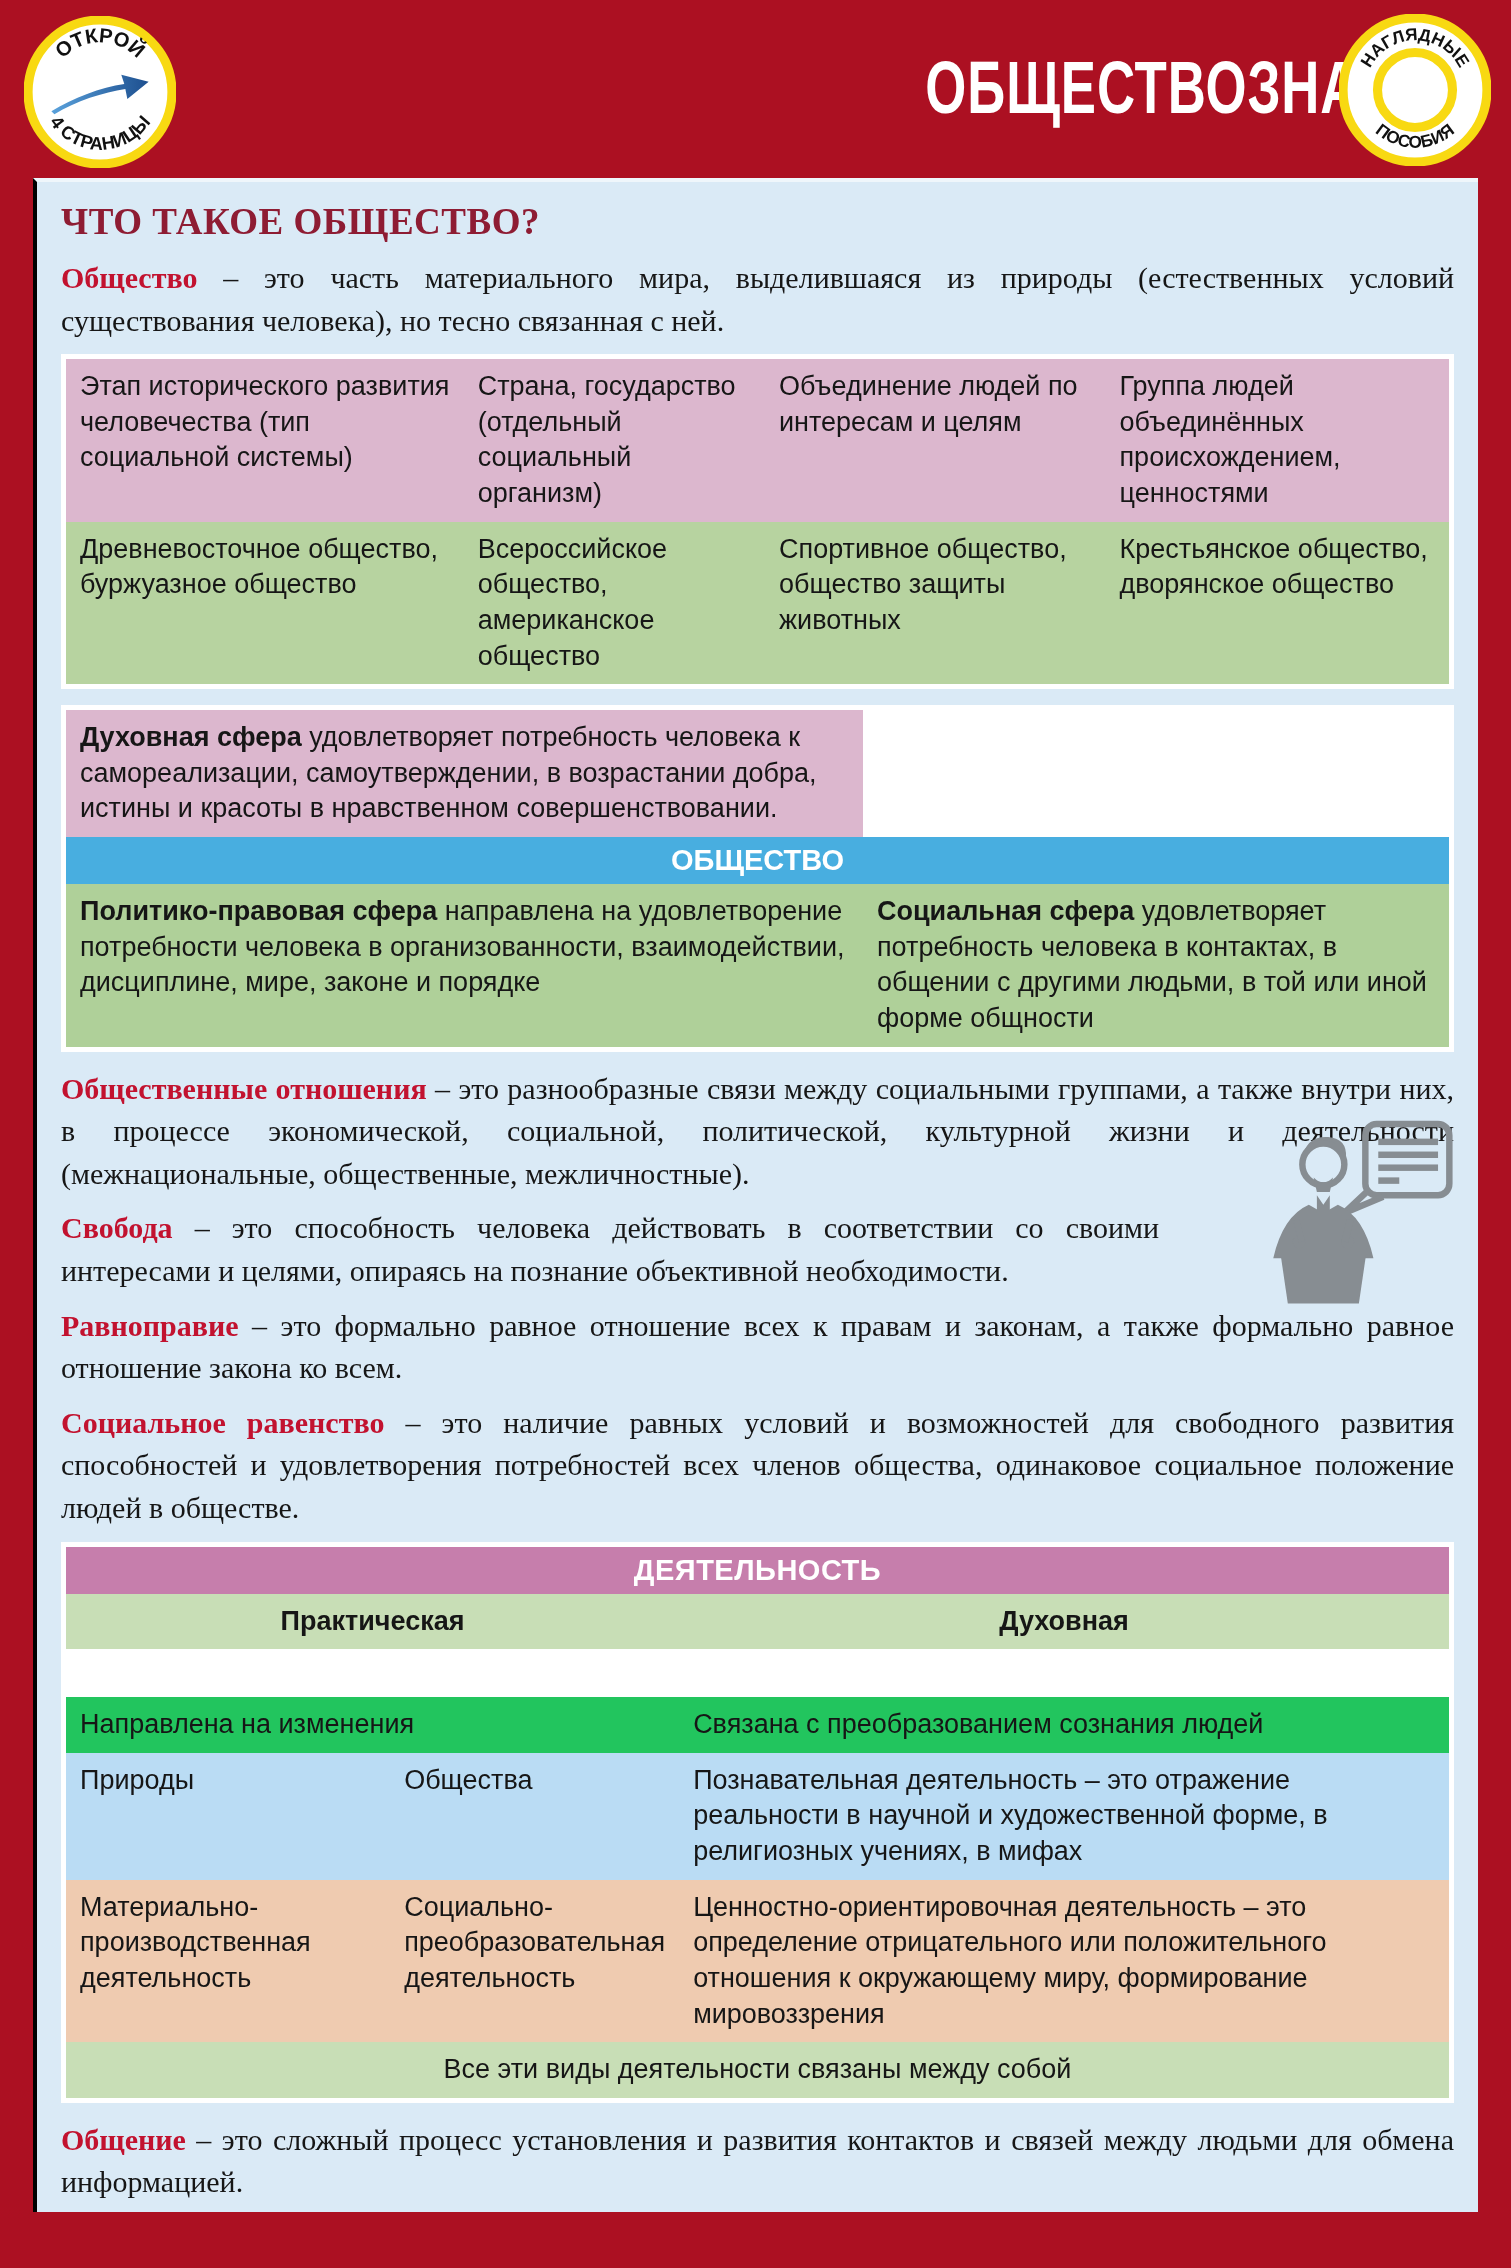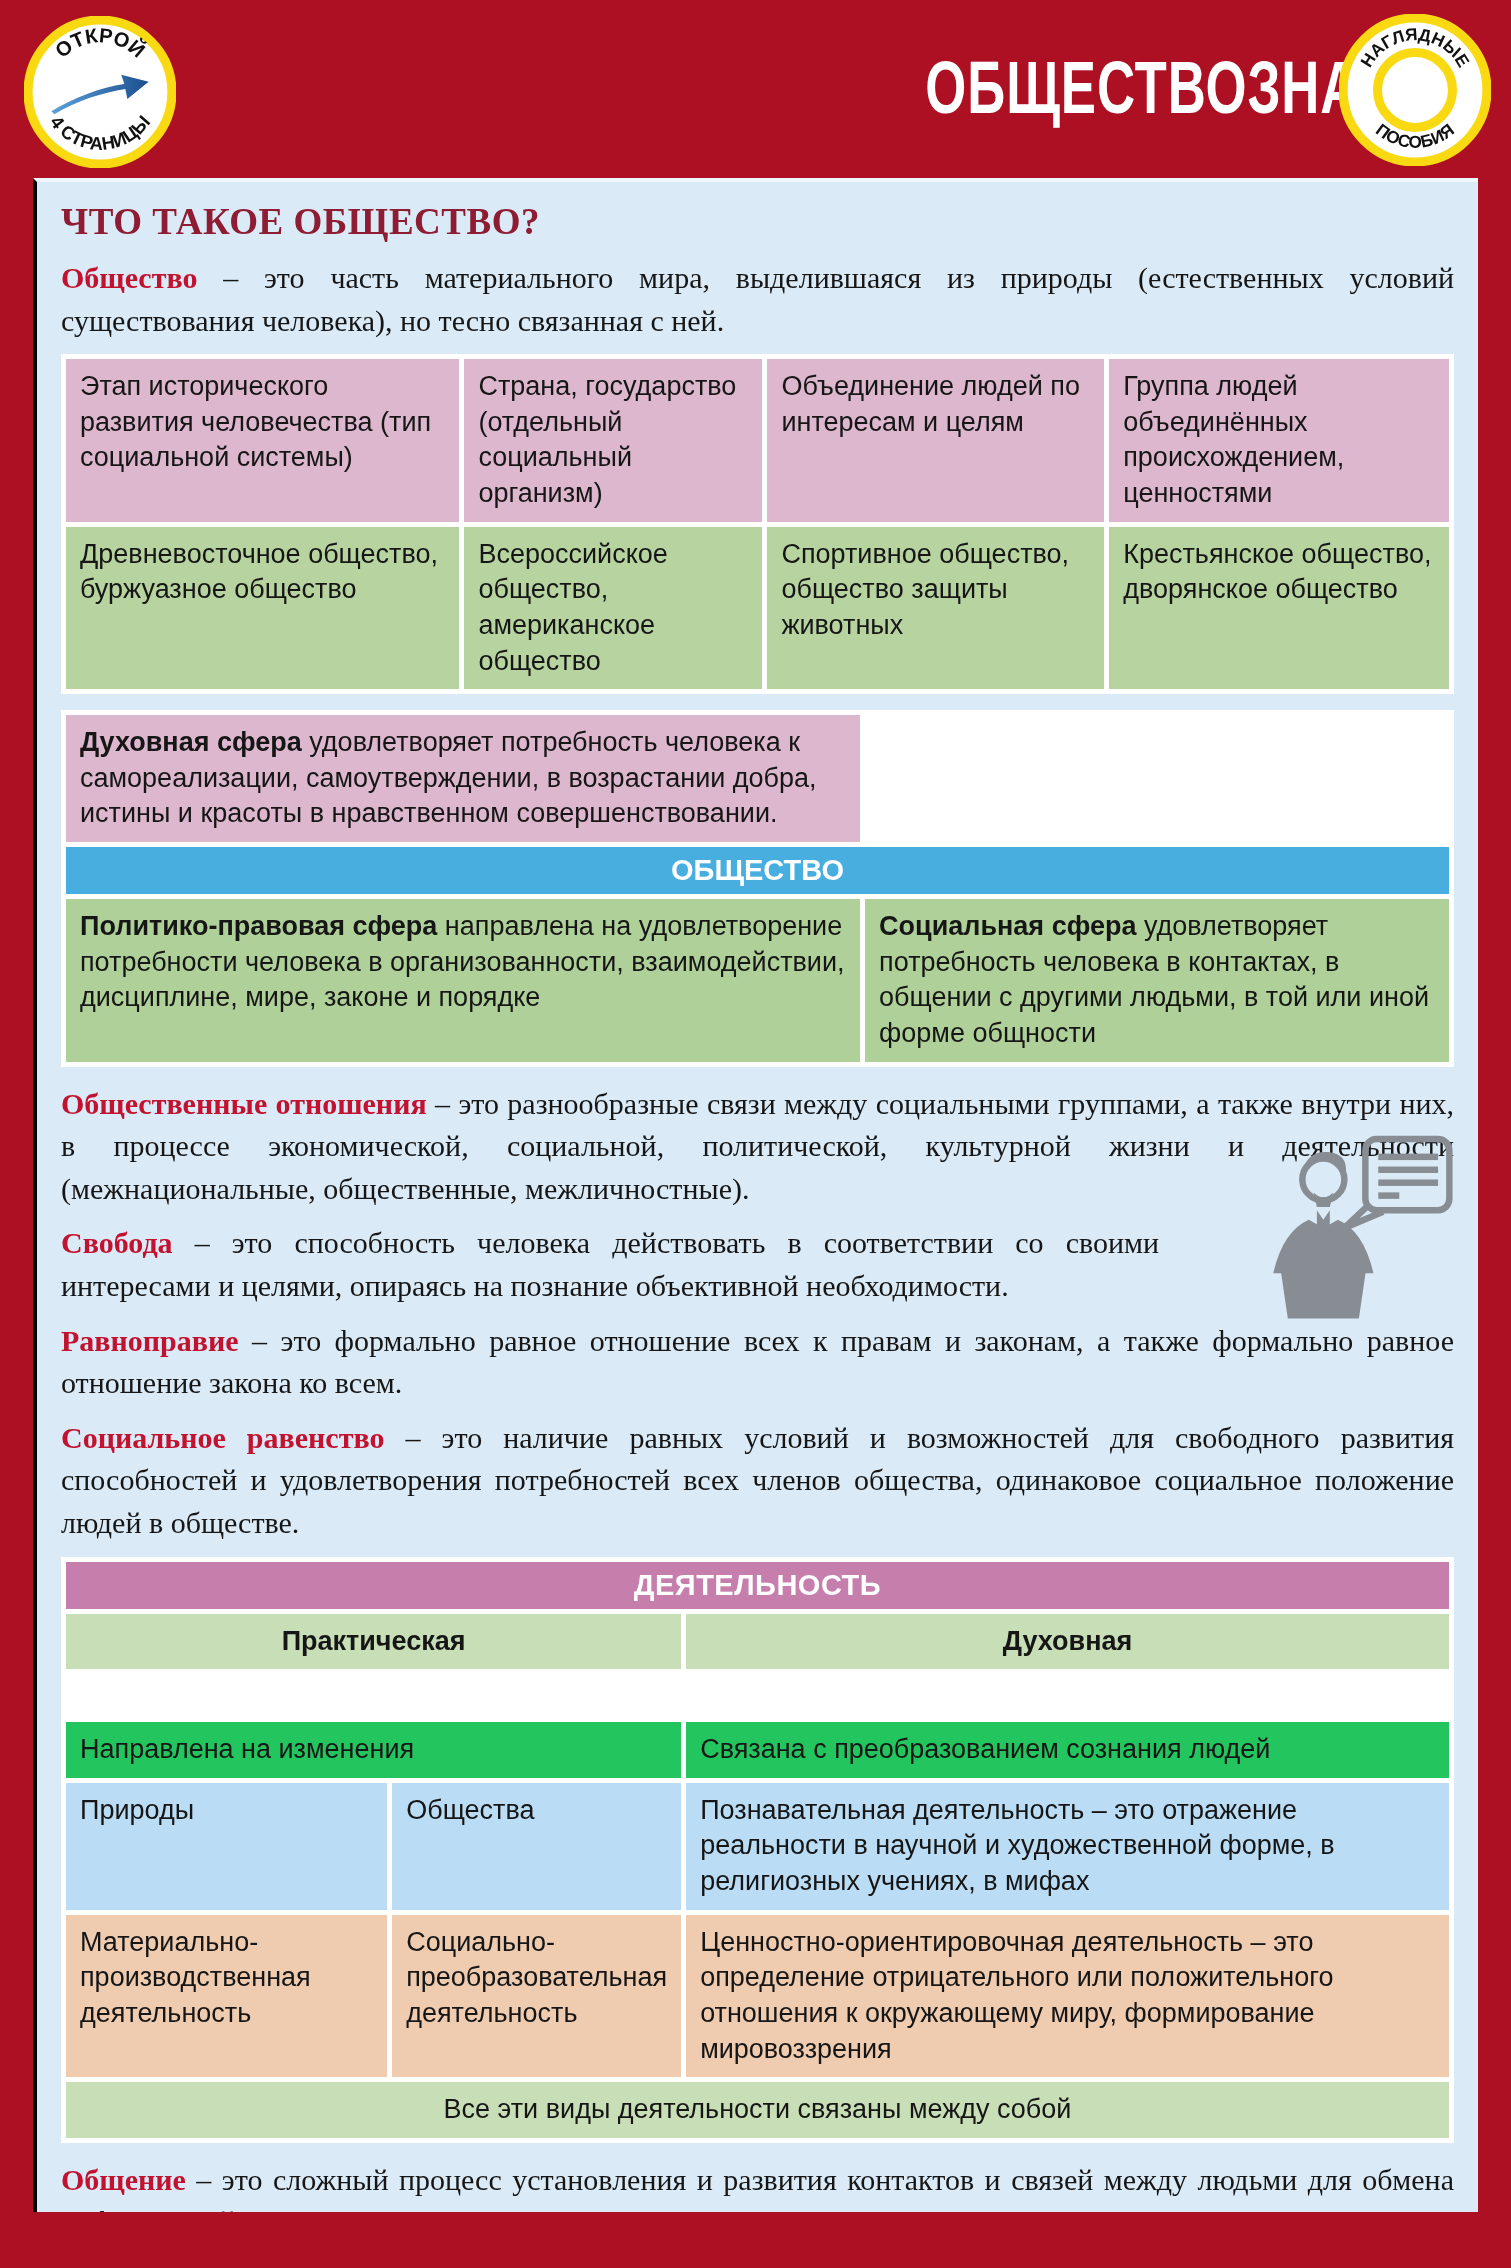--- a/index.html
+++ b/index.html
@@ -22,21 +22,21 @@
          padding:16px 24px 10px 24px;box-sizing:border-box;overflow:hidden;}
 
   .section-title{margin:2px 0 14px 0;font-family:"Liberation Serif","DejaVu Serif",serif;
          font-weight:700;font-size:37px;color:#8E1C33;letter-spacing:.5px;}
 
   .para{margin:0 0 12px 0;font-family:"Liberation Serif","DejaVu Serif",serif;
         font-size:30px;line-height:1.42;color:#161616;text-align:justify;}
   .term{color:#C2122F;font-weight:700;}
 
   
-  .grid{display:grid;gap:5px;background:#fff;border:5px solid #fff;margin:0 0 16px 0;}
+  .grid{display:grid;background:#fff;border:5px solid #fff;margin:0 0 16px 0;}
   .cell{padding:10px 14px;font-size:27px;line-height:1.32;color:#161616;}
   .cell .lead{font-weight:700;}
   .pink{background:#DCB7CE;}
   .green{background:#B7D3A0;}
   .green2{background:#AFD099;}
   .blue-banner{background:#48AEE0;color:#fff;font-weight:700;text-align:center;font-size:29px;padding:7px 10px;}
   .magenta-banner{background:#C67EAC;color:#fff;font-weight:700;text-align:center;font-size:29px;padding:7px 10px;letter-spacing:.5px;}
   .subhead{background:#C8DEB6;font-weight:700;text-align:center;}
   .yellow{background:#22c55e;margin-top:48px;}
   .bluerow{background:#BADCF4;}

